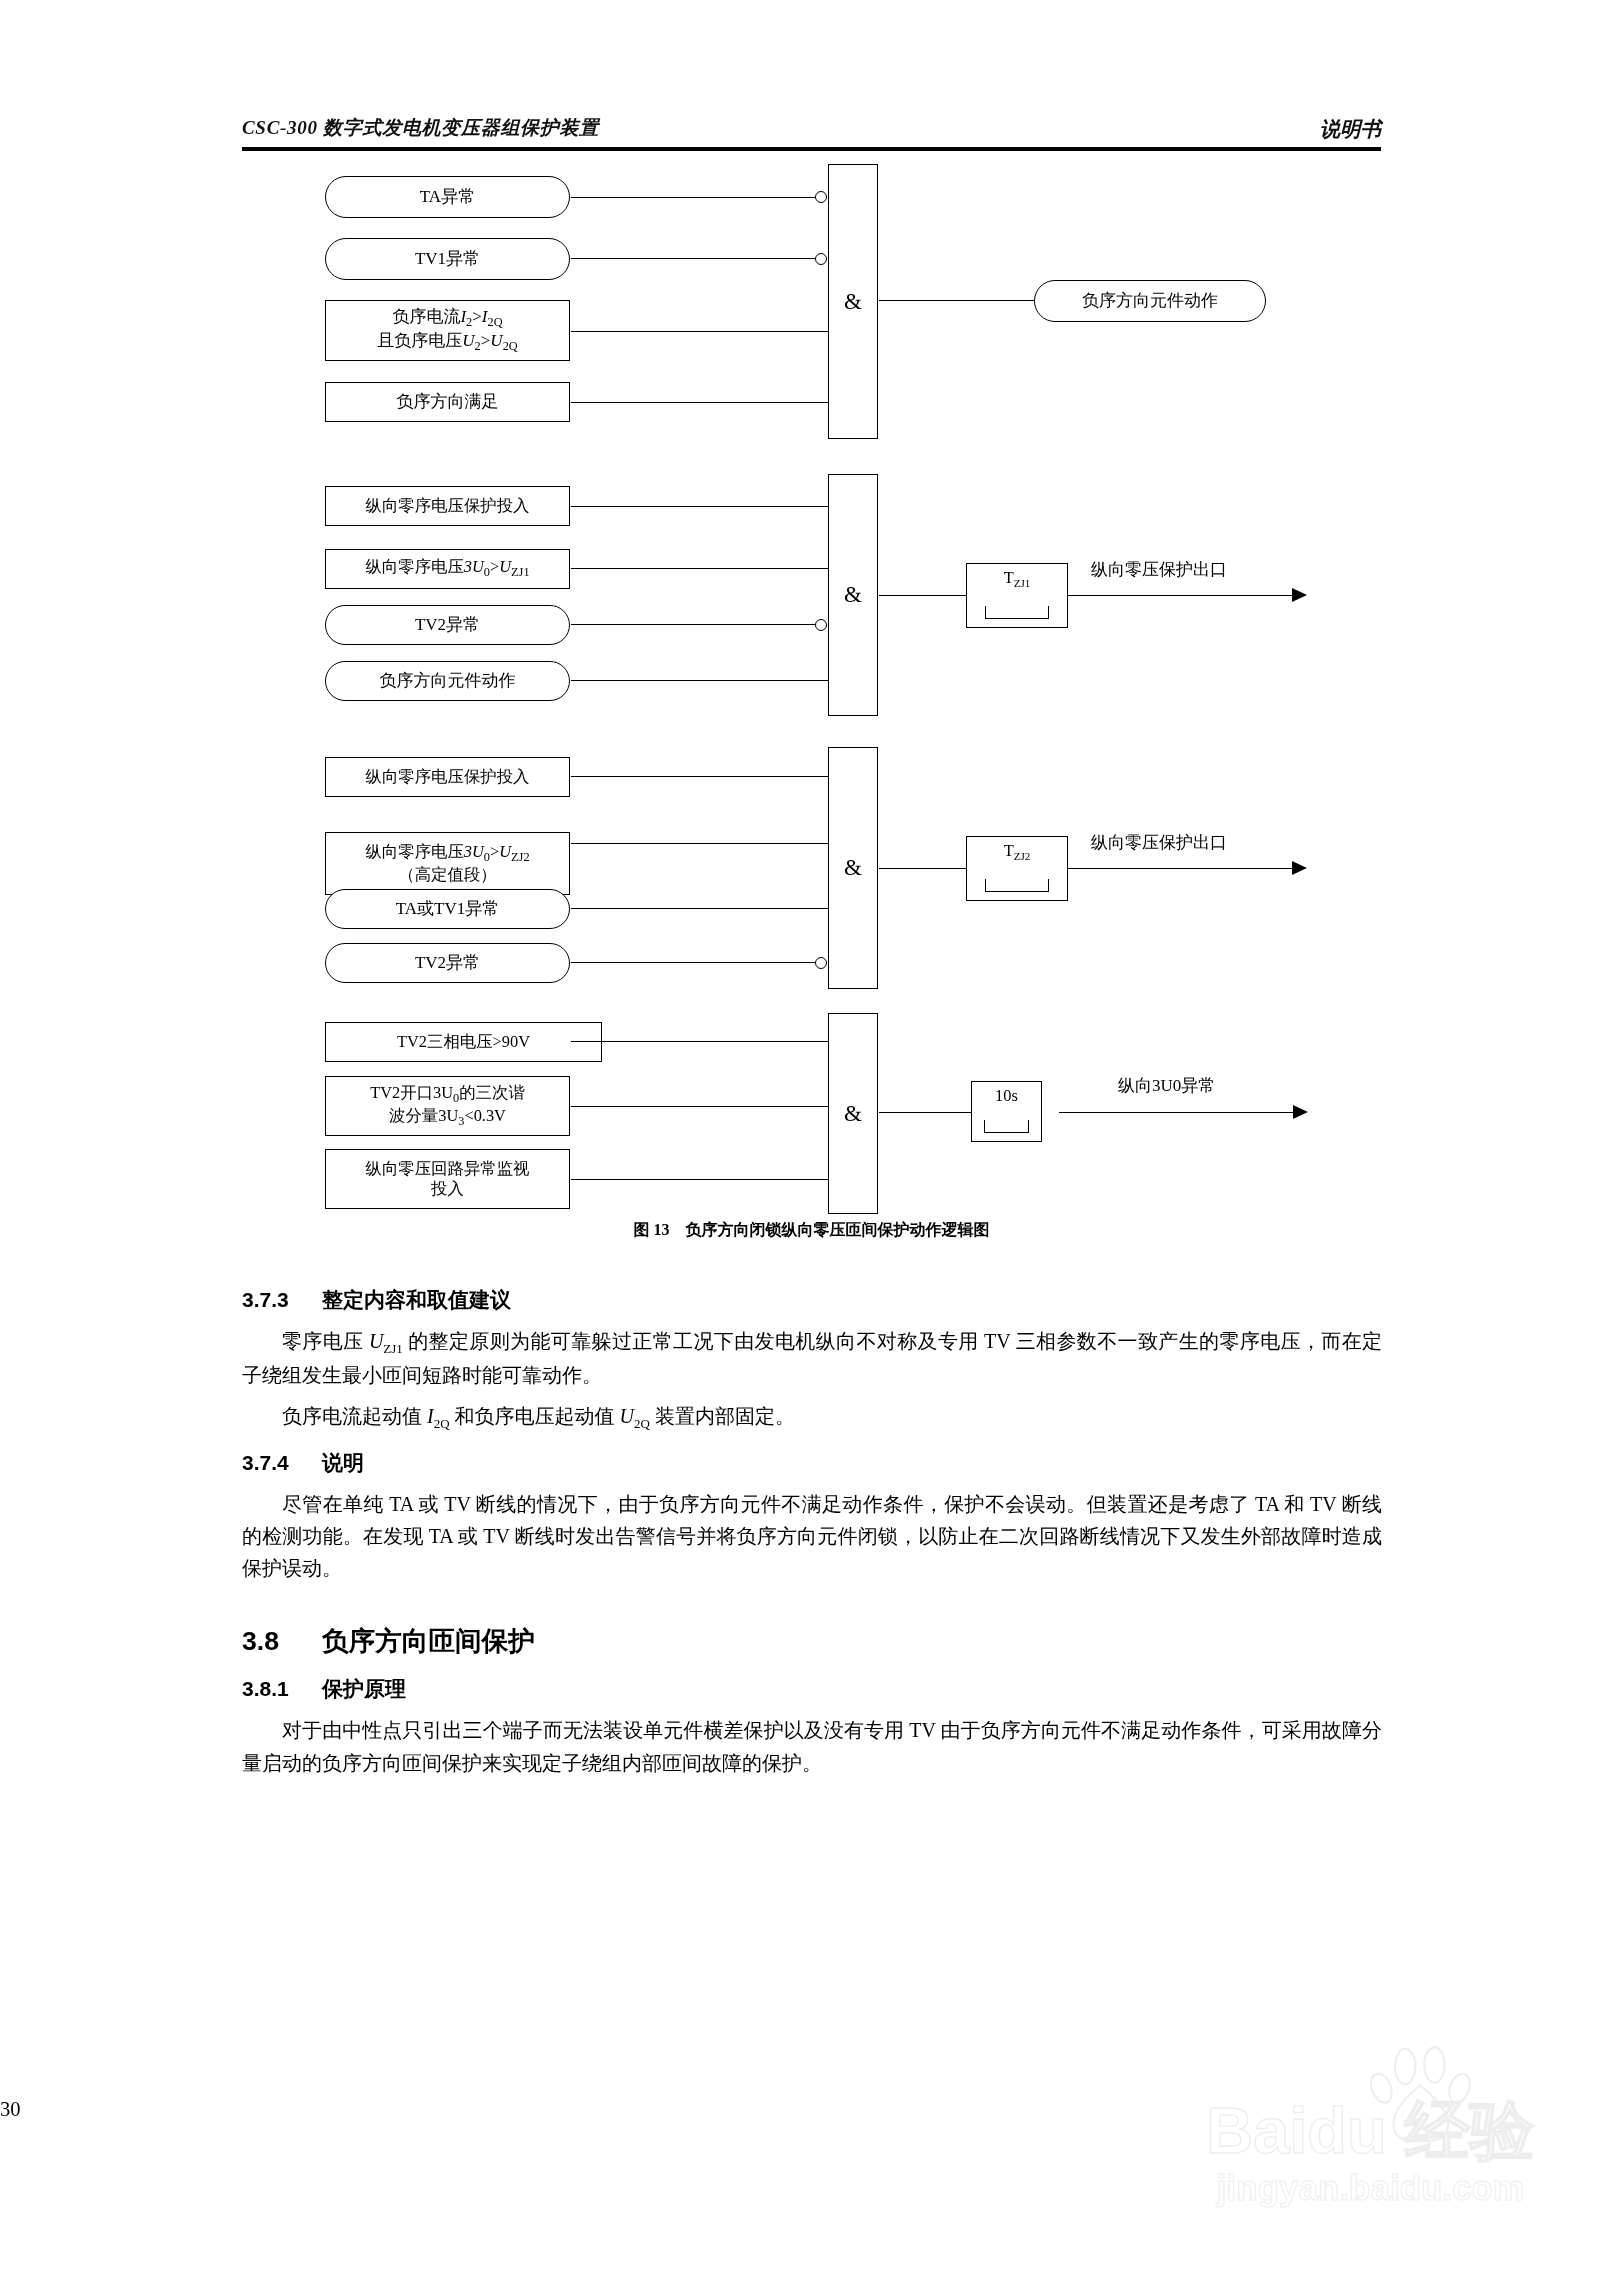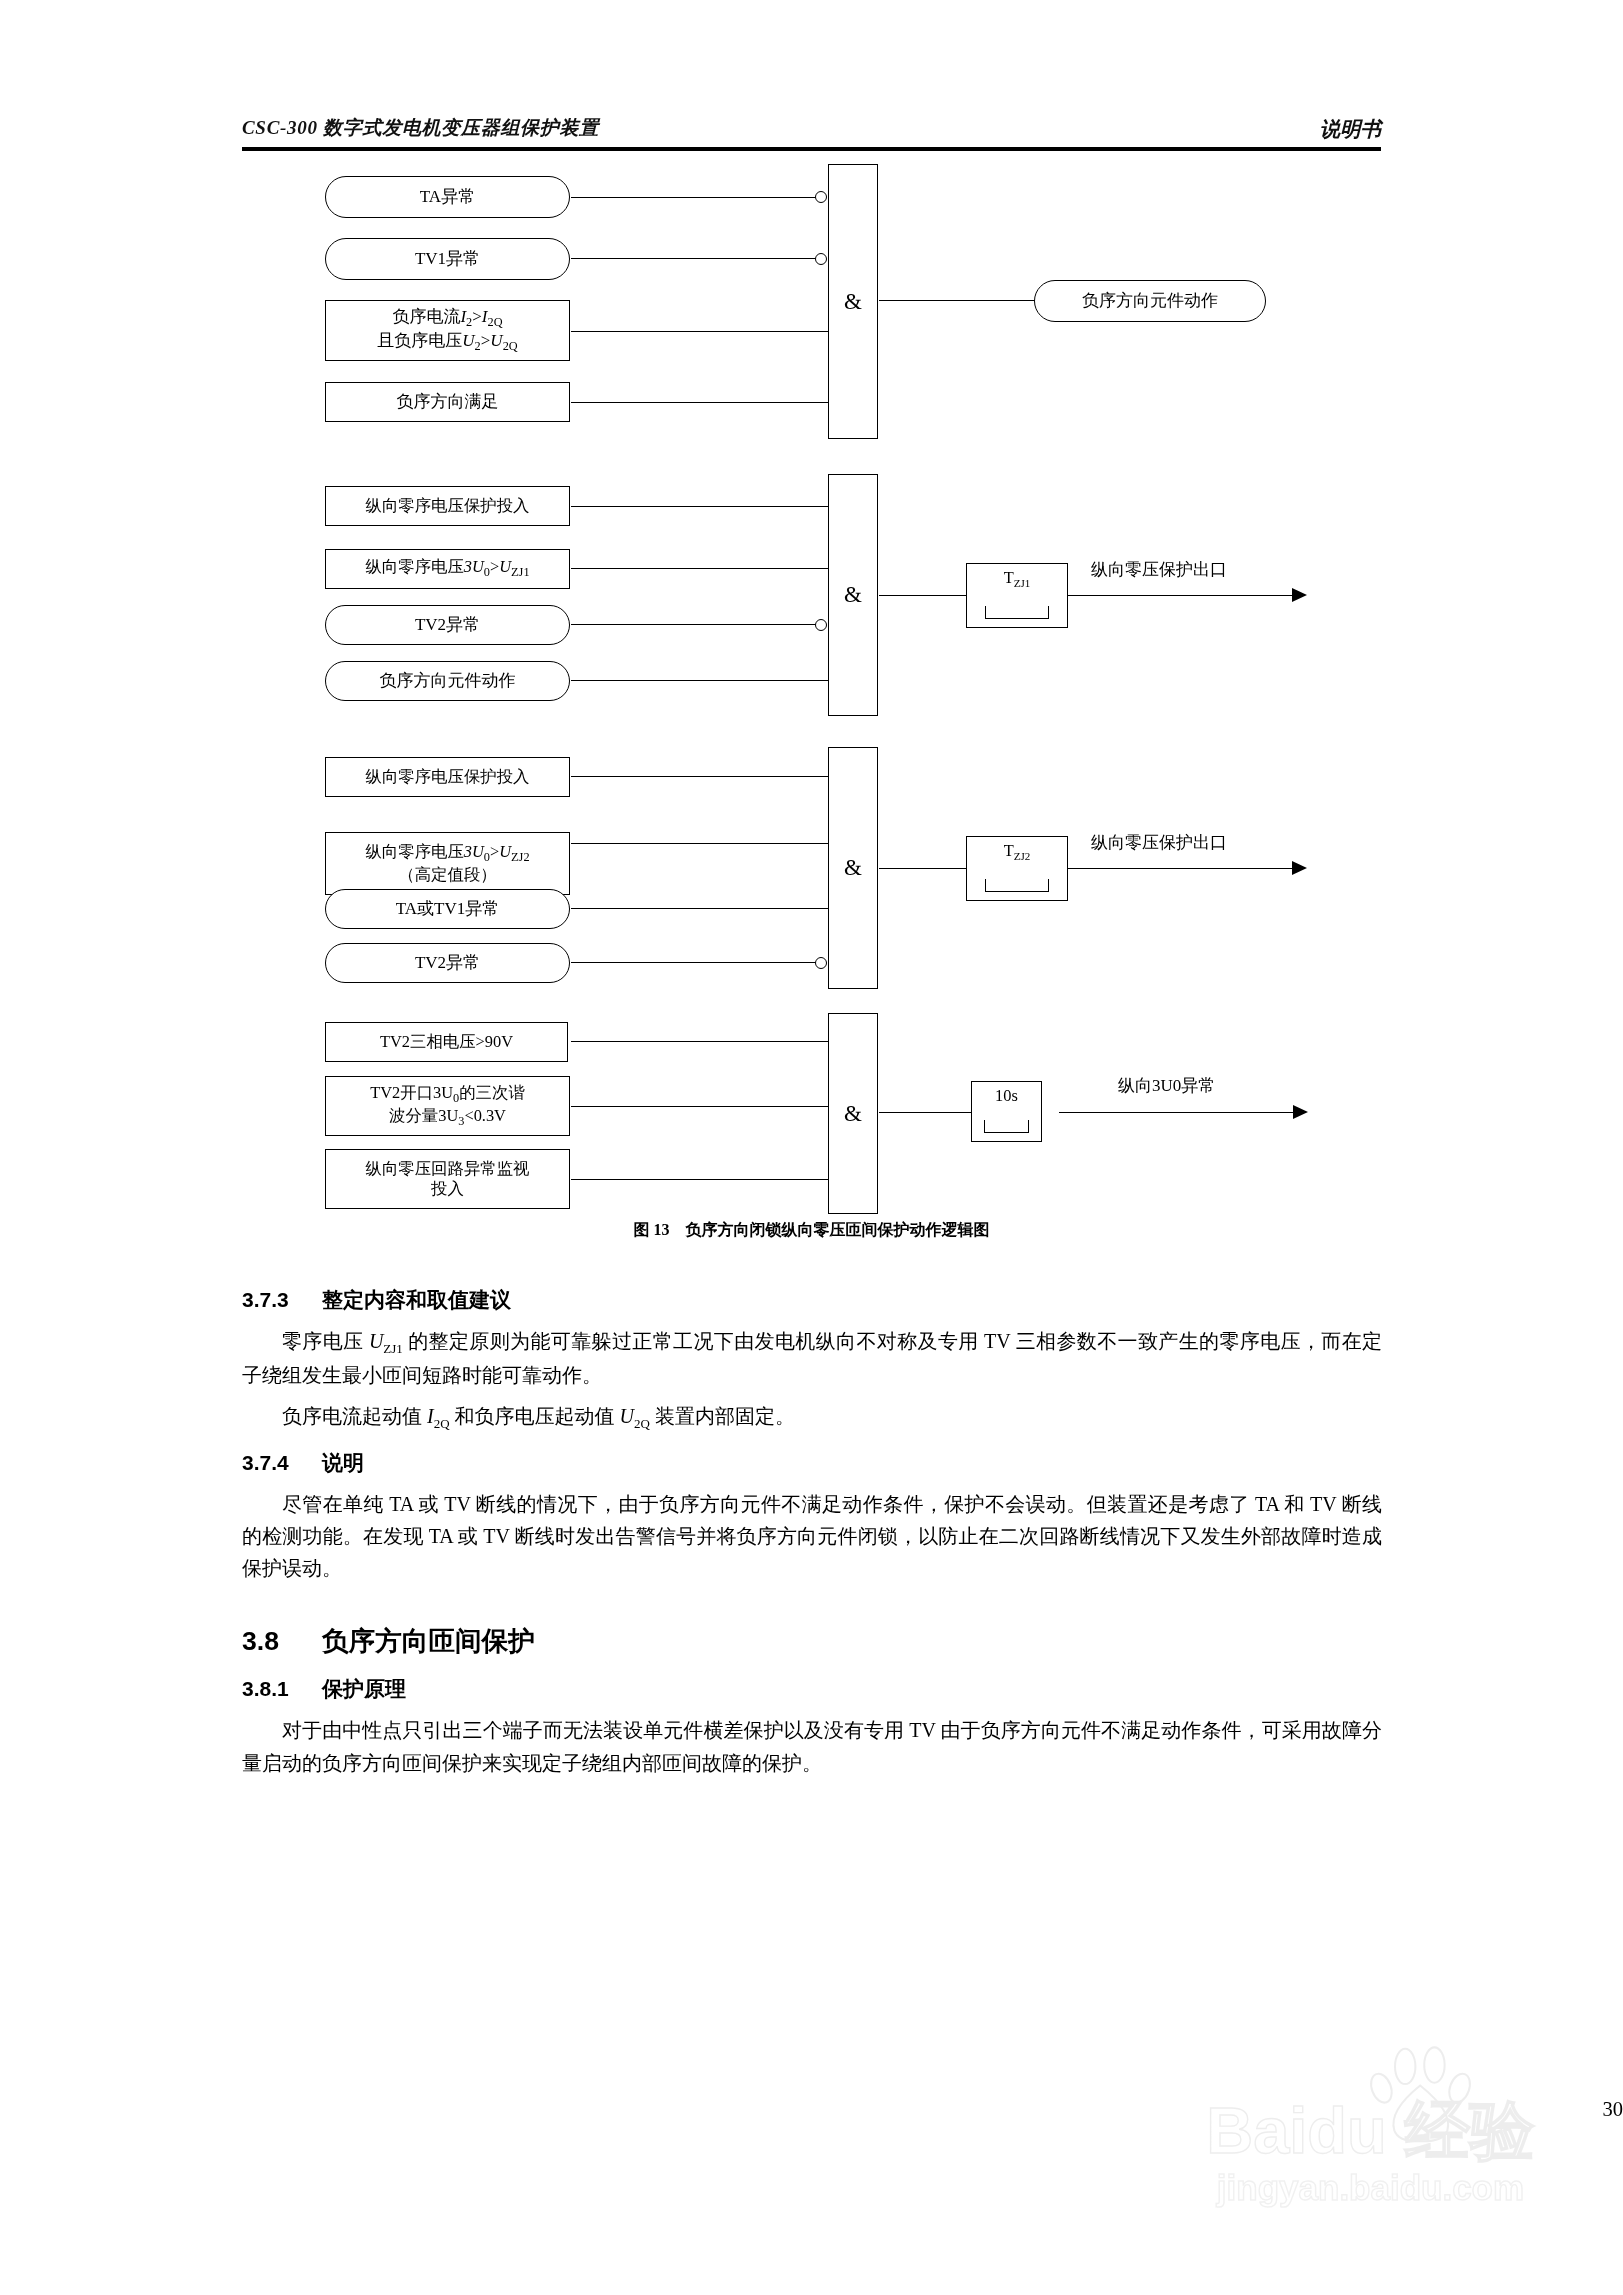--- a/index.html
+++ b/index.html
@@ -63,21 +63,21 @@
   h2.sec{font-size:26.6px;font-weight:bold;margin:38px 0 16.4px 0;font-family:"Liberation Sans", sans-serif;}
   h2.sec .num{display:inline-block;min-width:80px;}
   p.para{
     font-size:20px;line-height:1.62;margin:0 0 8.2px 0;text-align:justify;
     text-indent:2em;color:#000;font-family:"Liberation Serif", serif;
   }
   .it{font-style:italic;}
   .sub{font-size:13px;vertical-align:sub;}
 
   
-  .pgno{position:absolute;left:0;top:2098px;width:1623px;text-align:right;font-size:20.5px;color:#000;}
+  .pgno{position:absolute;left:0;top:2098px;width:1623px;text-align:left;font-size:20.5px;color:#000;}
 
   
   .wm{position:absolute;left:1159px;top:2032px;width:423px;height:205px;opacity:.5;pointer-events:none;}
   .wm-text{
     position:absolute;left:0;top:55px;width:100%;text-align:center;
     font-size:65px;font-weight:bold;color:transparent;
     -webkit-text-stroke:1.4px #dcdcdc;font-family:"Liberation Sans", sans-serif;white-space:nowrap;
   }
   .wm-url{
     position:absolute;left:0;top:136px;width:100%;text-align:center;
@@ -192,21 +192,21 @@
     <div class="wire" style="left:879px;top:704px;width:87px;"></div>
 
     <div class="tbox" style="left:966px;top:672px;width:102px;height:65px;">
       <div class="tlabel">T<span class="sub">ZJ2</span></div>
       <div class="delay"></div>
     </div>
     <div class="wire" style="left:1068px;top:704px;width:225px;"></div>
     <div class="arrow" style="left:1292px;top:697px;"></div>
     <div class="outlabel" style="left:1091px;top:667px;">纵向零压保护出口</div>
 
-    <div class="node" style="left:325px;top:858px;width:243px;height:40px;font-size:16.4px;">
+    <div class="node" style="left:325px;top:858px;width:277px;height:40px;font-size:16.4px;">
       <span>TV2三相电压&gt;90V</span>
     </div>
     <div class="wire" style="left:571px;top:877px;width:259px;"></div>
 
     <div class="node" style="left:325px;top:912px;width:245px;height:60px;flex-direction:column;font-size:16.4px;">
       <span>TV2开口3U<span class="sub">0</span>的三次谐</span>
       <span>波分量3U<span class="sub">3</span>&lt;0.3V</span>
     </div>
     <div class="wire" style="left:571px;top:942px;width:259px;"></div>
 

